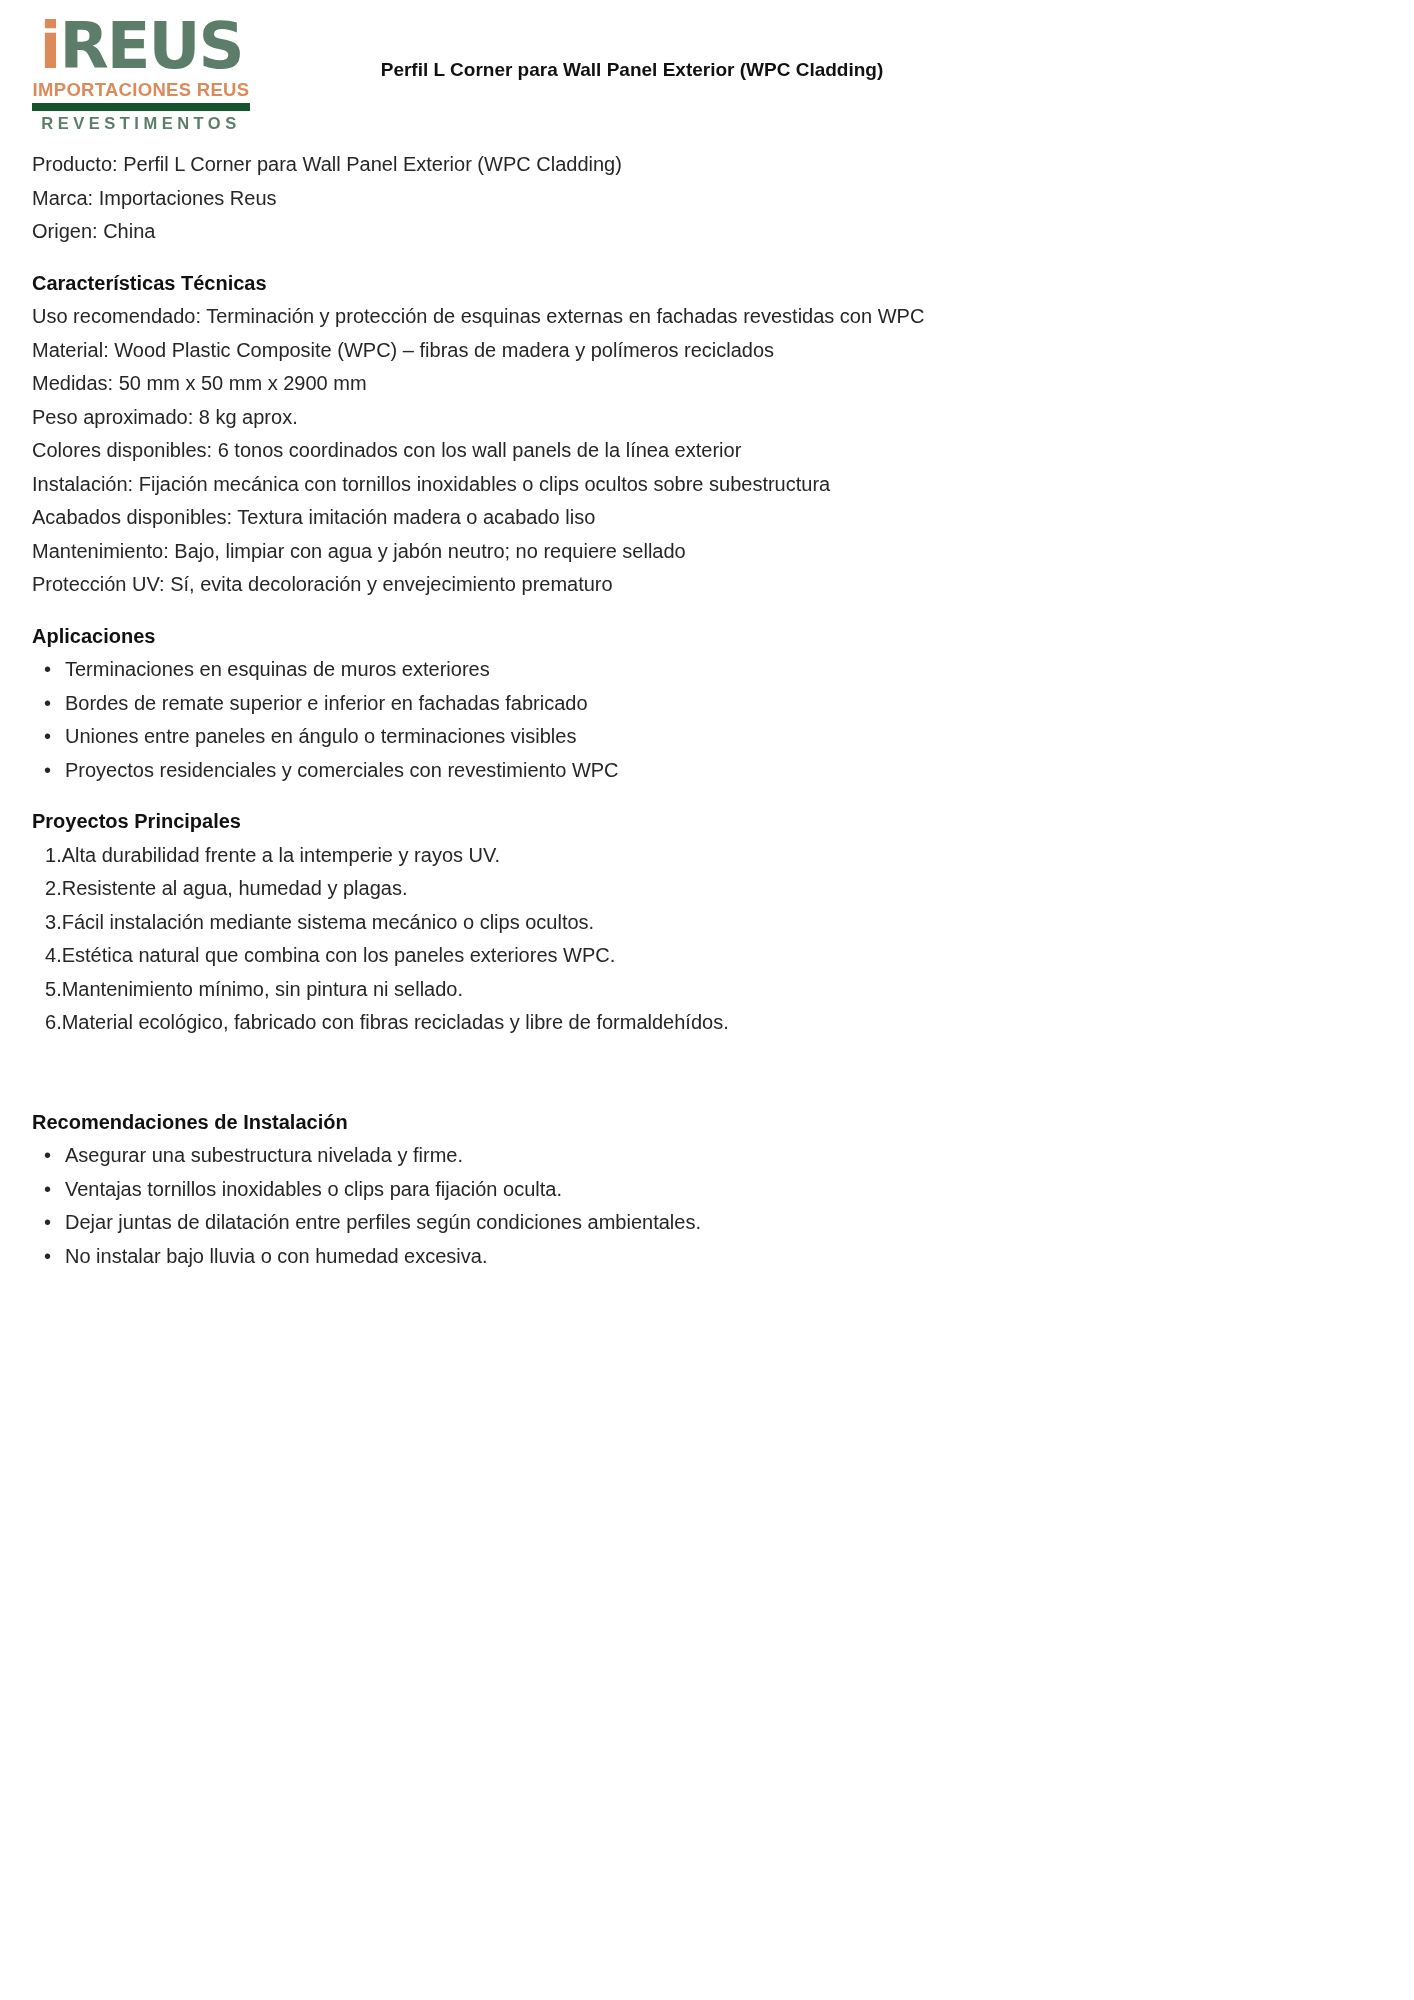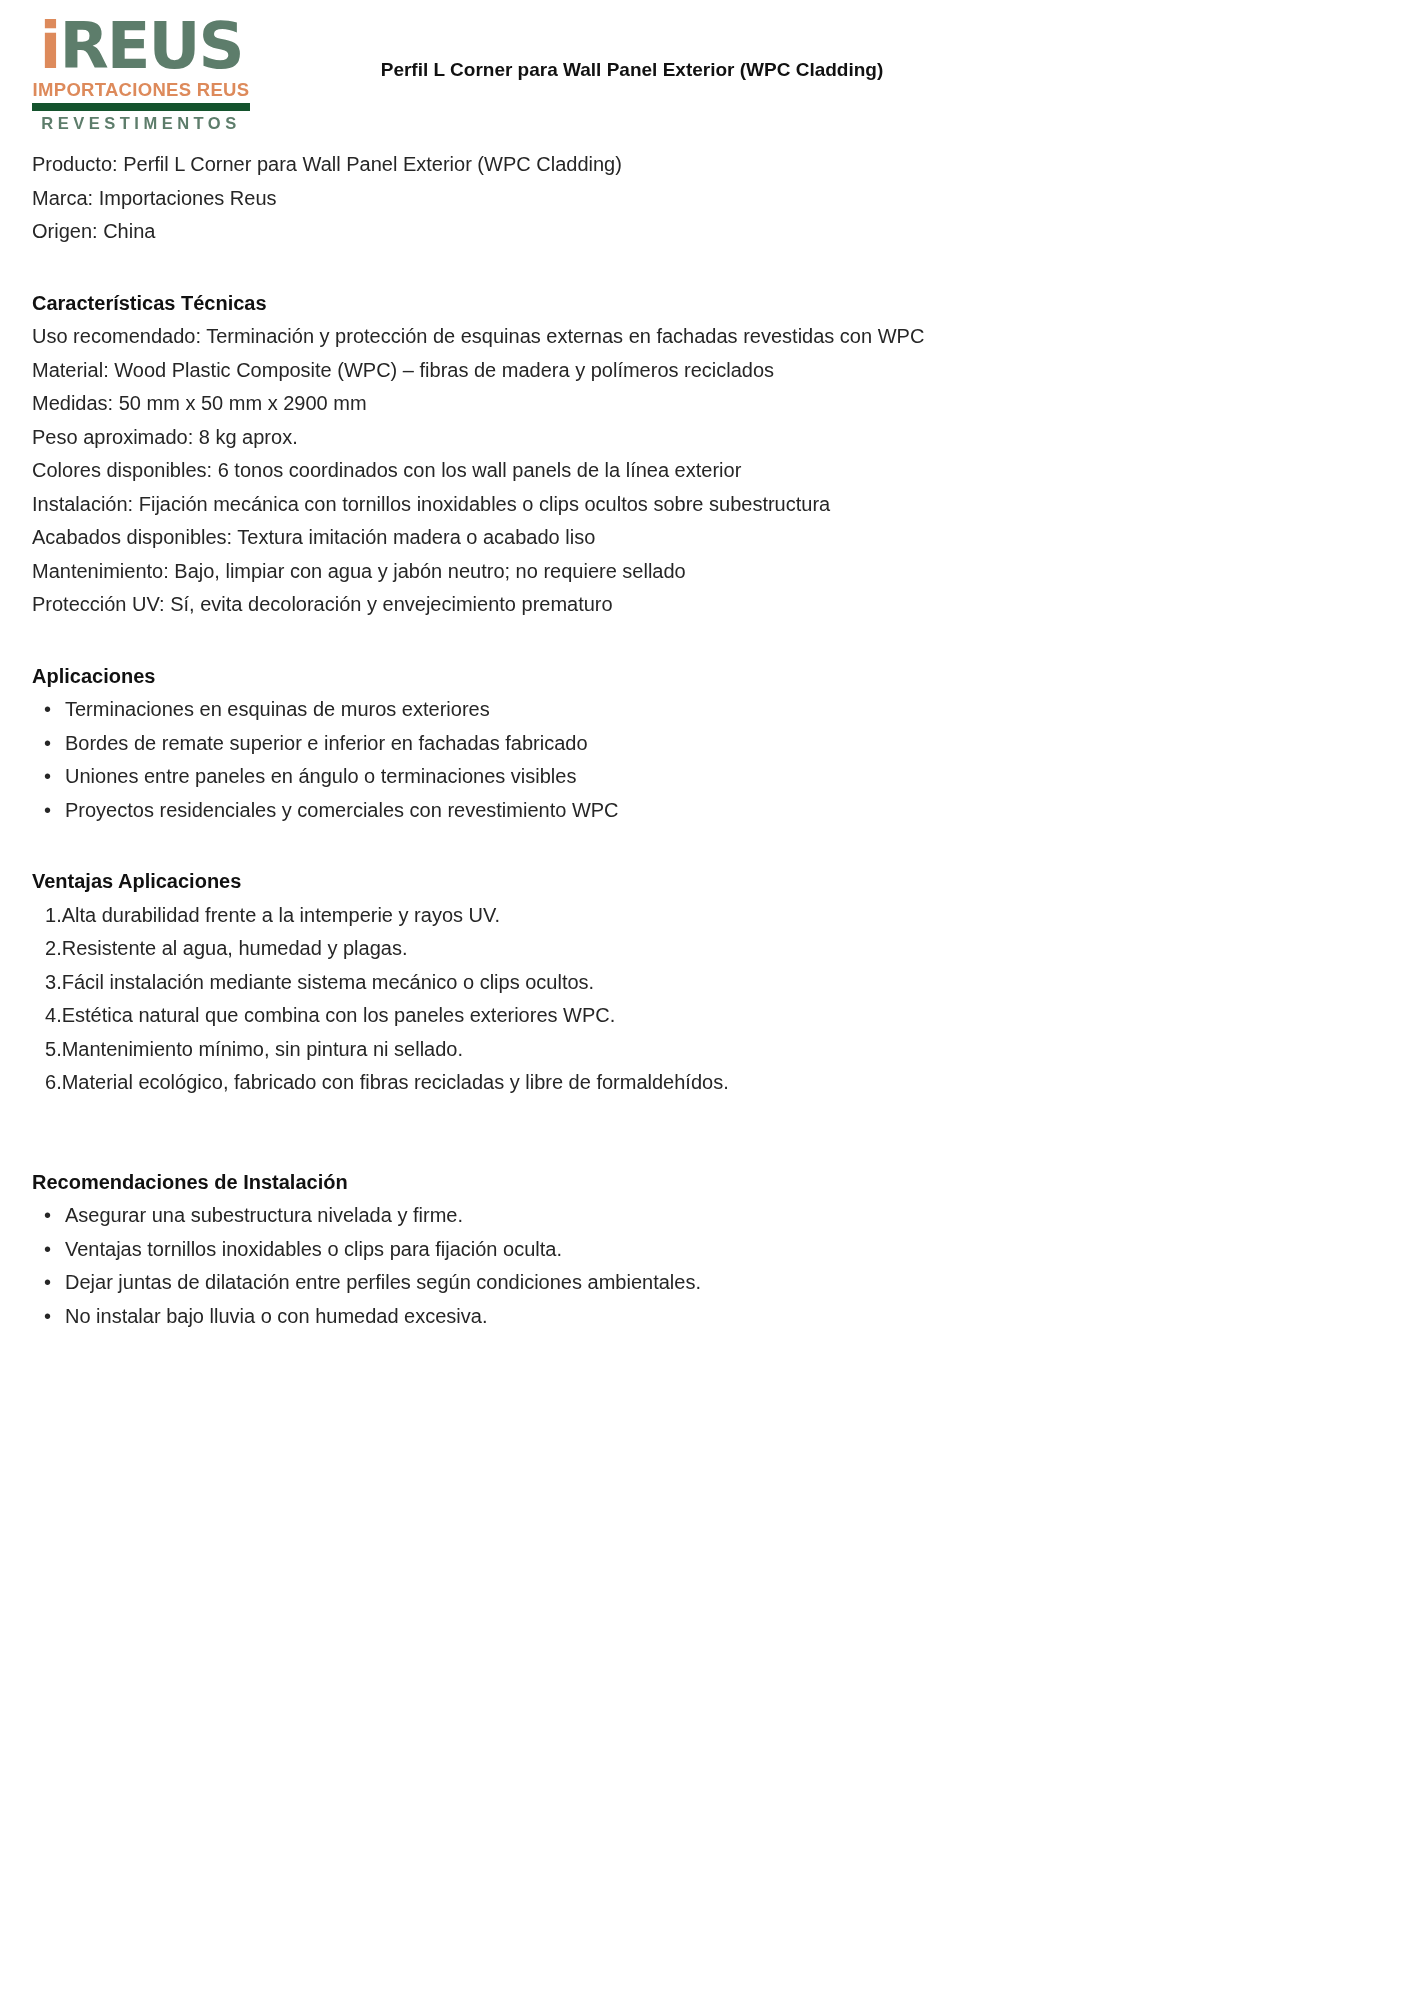--- a/index.html
+++ b/index.html
@@ -59,21 +59,21 @@
     font-weight: 700;
     color: #111111;
     line-height: 24px;
   }
 
   
   .plain-line { line-height: 33.5px; }
   .section-heading {
     font-weight: 700;
     color: #111111;
-    margin-top: 38px;
+    margin-top: 18px;
     line-height: 33.5px;
   }
   .section-heading.extra-gap { margin-top: 66px; }
 
   ul.bullets { list-style: none; }
   ul.bullets li { position: relative; padding-left: 33px; line-height: 33.5px; }
   ul.bullets li::before {
     content: "\2022";
     position: absolute;
     left: 12px;
@@ -123,21 +123,21 @@
 
     <div class="section-heading">Aplicaciones</div>
     <ul class="bullets">
 
     <li>Terminaciones en esquinas de muros exteriores</li>
         <li>Bordes de remate superior e inferior en fachadas fabricado</li>
         <li>Uniones entre paneles en ángulo o terminaciones visibles</li>
         <li>Proyectos residenciales y comerciales con revestimiento WPC</li>
       </ul>
 
-    <div class="section-heading">Ventajas Aplicaciones</div>
+    <div class="section-heading">Proyectos Principales</div>
     <ol class="numbered">
 
     <li>Alta durabilidad frente a la intemperie y rayos UV.</li>
         <li>Resistente al agua, humedad y plagas.</li>
         <li>Fácil instalación mediante sistema mecánico o clips ocultos.</li>
         <li>Estética natural que combina con los paneles exteriores WPC.</li>
         <li>Mantenimiento mínimo, sin pintura ni sellado.</li>
         <li>Material ecológico, fabricado con fibras recicladas y libre de formaldehídos.</li>
       </ol>
 

